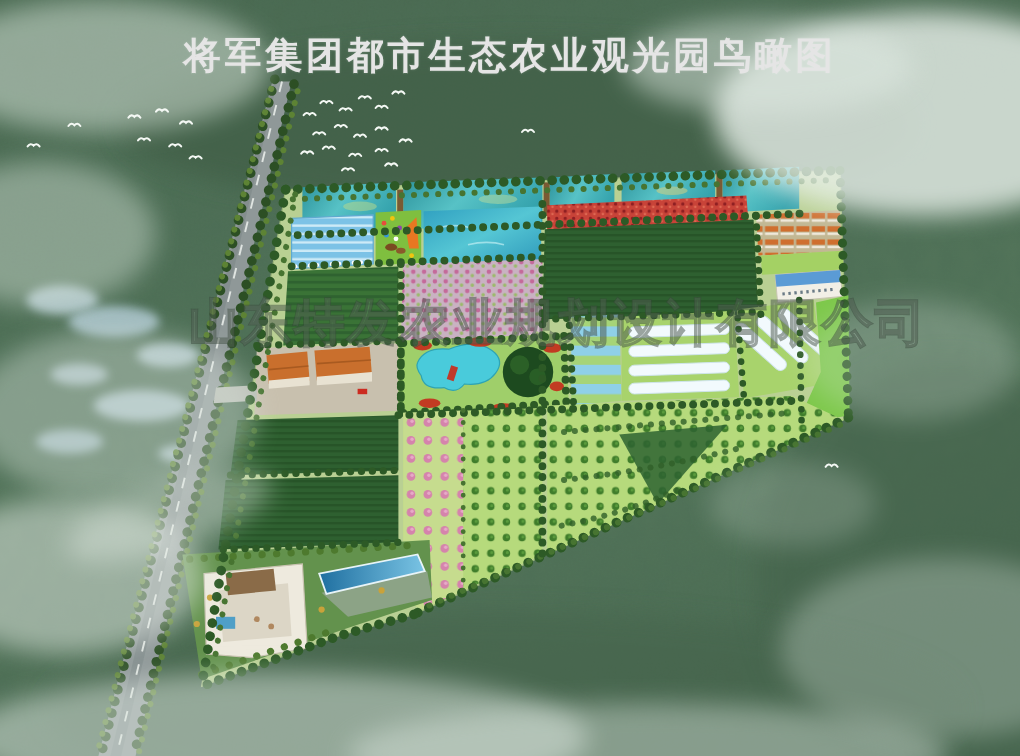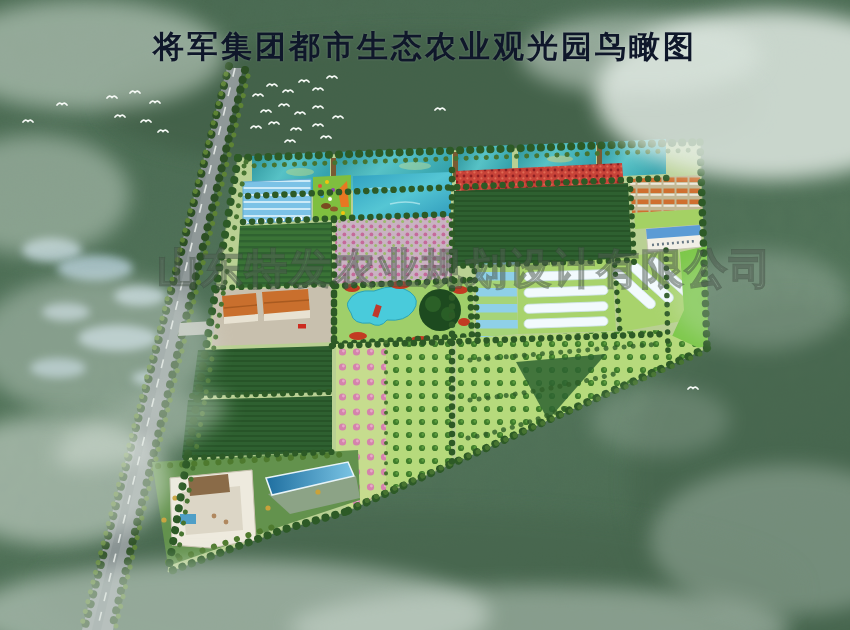--- a/index.html
+++ b/index.html
@@ -1,21 +1,21 @@
 <!DOCTYPE html>
 <html><head>
 <meta charset="utf-8">
 <style>
   html,body{margin:0;padding:0;background:#222;}
   .stage{position:relative;width:850px;height:630px;overflow:hidden;
          font-family:"Liberation Sans",sans-serif;background:#587a5e;}
   .stage svg{position:absolute;left:0;top:0;}
   .title-bar{position:absolute;left:0;top:26px;width:100%;text-align:center;
     font-family:Liberation Sans, sans-serif;font-size:31px;letter-spacing:3px;
-    color:#0f172a;font-weight:600;text-shadow:0 0 2px rgba(255,255,255,.25);
+    color:#e5e5e5;font-weight:600;text-shadow:0 0 2px rgba(255,255,255,.25);
     z-index:5;pointer-events:none;}
 </style>
 </head>
 <body>
 
 <div class="stage">
 <svg width="850" height="630" viewBox="0 0 850 630">
   <defs>
     <linearGradient id="bgGrad" x1="0" y1="0" x2="0.25" y2="1">
       <stop offset="0" stop-color="#46644c"></stop>

